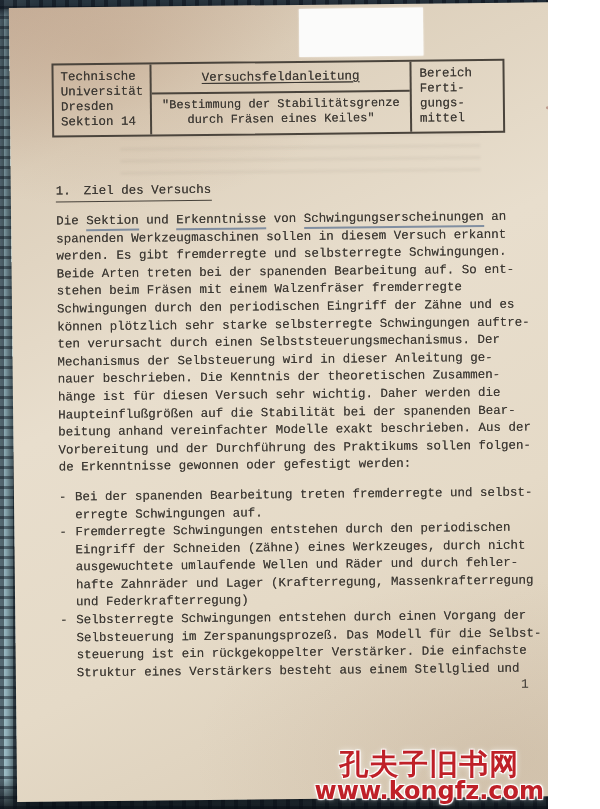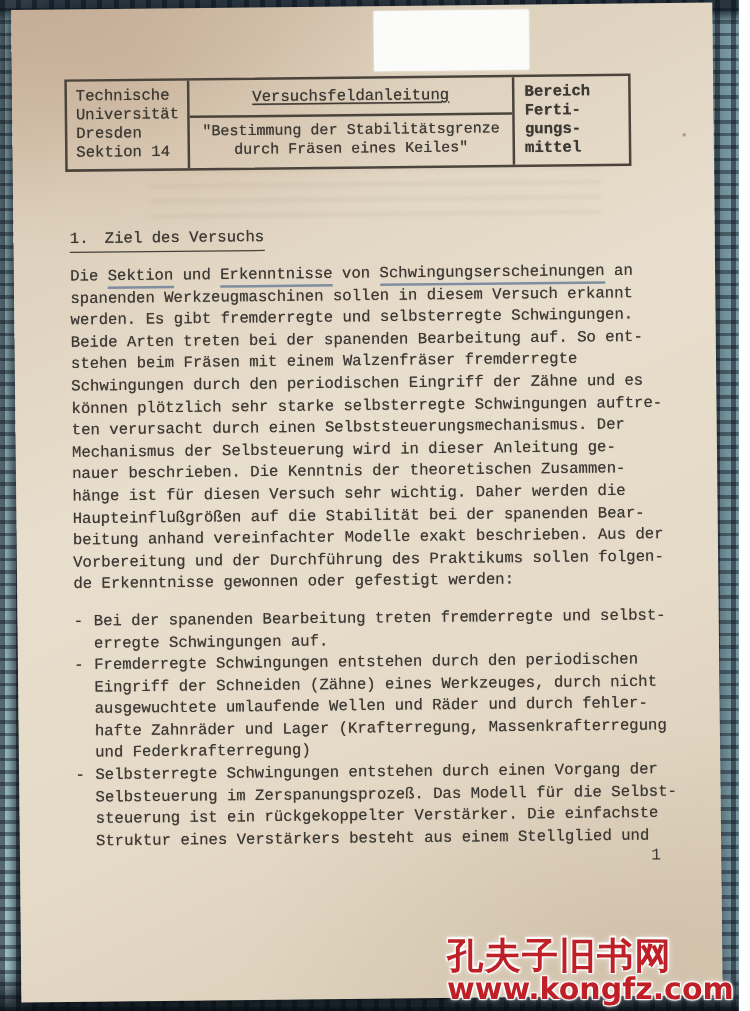--- a/index.html
+++ b/index.html
@@ -1,20 +1,20 @@
 <!DOCTYPE html>
 <html><head>
 <meta charset="utf-8">
 <style>
   * { box-sizing: border-box; }
   html,body { margin:0; padding:0; }
 
   .scene {
     position: relative;
-    width: 591px; height: 809px;
+    width: 548px; height: 809px;
     overflow: hidden;
     background-color: #7ca4b0;
     background-image:
       repeating-linear-gradient(90deg, rgba(10,16,26,.50) 0 4px, transparent 4px 13px),
       repeating-linear-gradient(0deg,  rgba(10,16,26,.42) 0 3px, transparent 3px 10px),
       linear-gradient(180deg, rgba(12,18,28,.75) 0 8px, rgba(12,18,28,0) 18px, rgba(12,18,28,0) 96%, rgba(4,7,11,.85) 100%),
       linear-gradient(90deg, #a8cbd4 0 16px, #7ca4b0 42px, #8fadb5 55%, #7d9da8 100%);
   }
 
   .paper {
@@ -48,21 +48,21 @@
     grid-template-columns: 98px 258px 93px;
     border: 2px solid #4a443c;
     font-size: 12.5px; line-height: 15px;
     text-shadow: 0 0 0.6px rgba(56,52,47,.75);
   }
   .hdr-org { padding: 5px 4px 5px 7px; border-right: 2px solid #4a443c; white-space: pre-line; }
   .hdr-mid { display: flex; flex-direction: column; }
   .hdr-doc-type { text-align: center; padding: 7px 0 6px; border-bottom: 2px solid #4a443c; }
   .hdr-doc-type .u { text-decoration: underline; text-underline-offset: 2px; }
   .hdr-doc-title { text-align: center; padding: 4px 0 5px; white-space: pre-line; font-size: 12px; }
-  .hdr-dep { padding: 5px 4px 5px 8px; border-left: 2px solid #4a443c; white-space: pre-line; font-weight: bold; }
+  .hdr-dep { padding: 5px 4px 5px 8px; border-left: 2px solid #4a443c; white-space: pre-line; }
 
   .bleed {
     position: absolute;
     left: 110px; top: 130px; width: 360px; height: 38px;
     background: repeating-linear-gradient(0deg, rgba(122,112,100,.16) 0 3px, rgba(122,112,100,0) 3px 12px);
     filter: blur(1.3px);
     opacity: .5;
   }
 
   .heading {
@@ -96,21 +96,21 @@
 
   .speck1, .speck2 {
     position: absolute; border-radius: 50%;
   }
   .speck1 { left: 402px; top: 540px; width: 4px; height: 4px; background: rgba(120,85,70,.55); }
   .speck2 { left: 536px; top: 104px; width: 3px; height: 3px; background: rgba(150,90,80,.5); }
 
   .watermark {
     position: absolute;
     right: 4px; bottom: 5px;
-    text-align: left;
+    text-align: center;
     font-family: "DejaVu Sans", "Liberation Sans", sans-serif;
     font-weight: bold;
     color: #bf2028;
     line-height: 1.04;
   }
   .wm-name {
     font-size: 29px; letter-spacing: 1px;
     text-shadow: -1px -1px 1px #fff, 1px -1px 1px #fff, -1px 1px 1px #fff, 1px 1px 1px #fff, 0 0 6px rgba(255,255,255,.85);
   }
   .wm-url {

